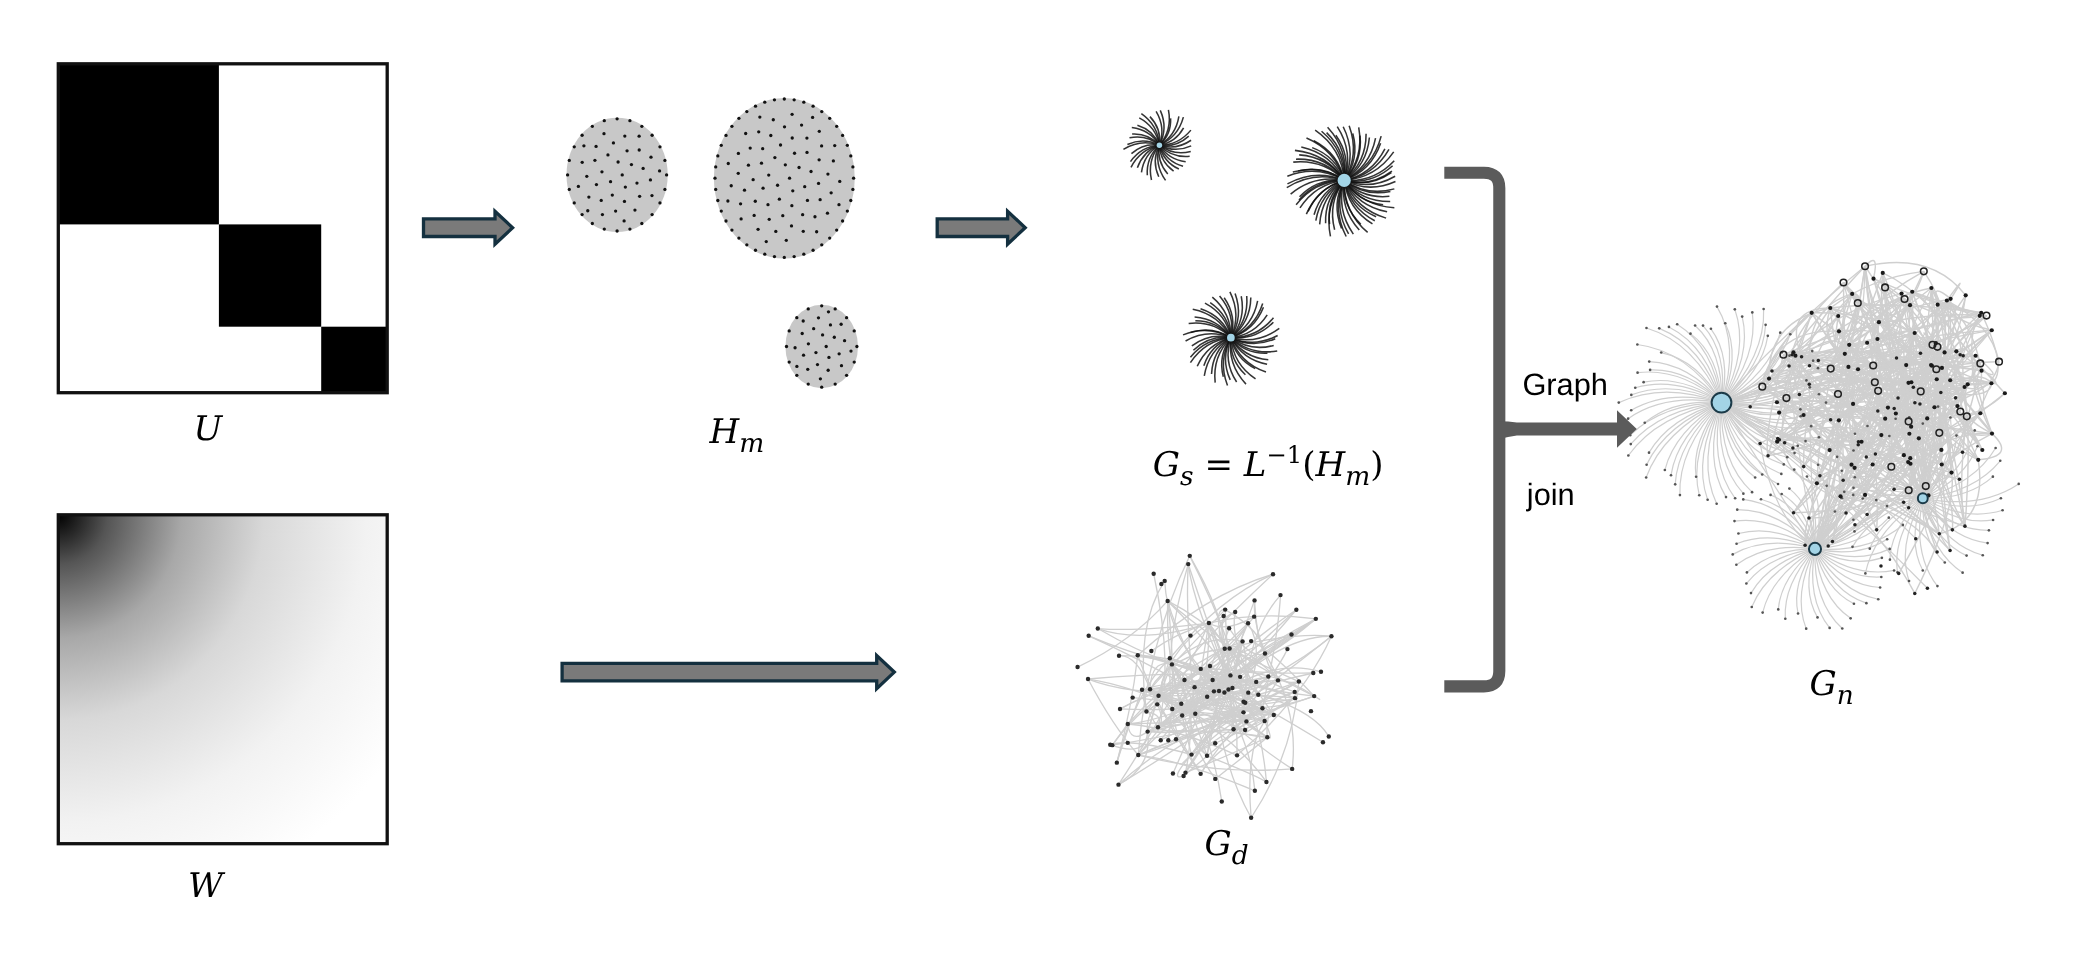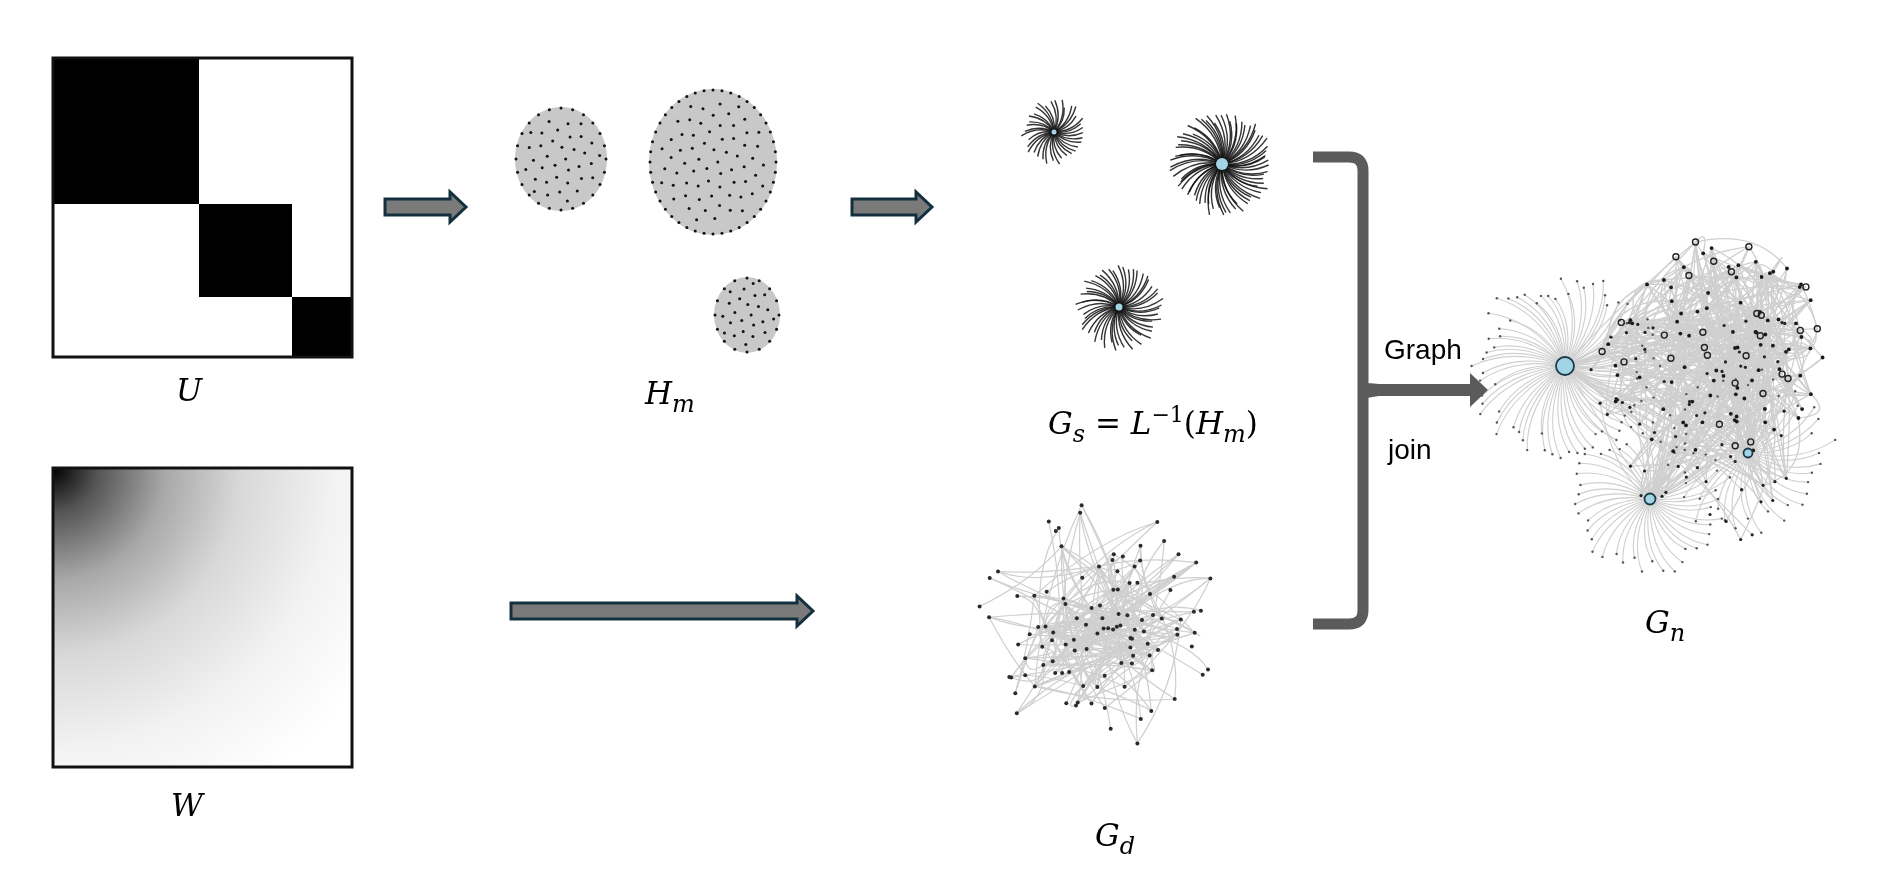--- a/index.html
+++ b/index.html
@@ -1820,21 +1820,21 @@
   </div>
   <div class="lbl lbl-math" style="left:171px; top:790px;">
     <span>W</span>
   </div>
   <div class="lbl lbl-math" style="left:645px; top:378px;font-style:italic;">
     <span>H</span><sub>m</sub>
   </div>
   <div class="lbl lbl-math" style="left:1048px; top:381px;margin-top:27px;">
     <span>G</span><sub>s</sub><span class="up"> = </span><span>L</span><sup>−1</sup><span class="up">(</span><span>H</span><sub>m</sub><span class="up">)</span>
   </div>
-  <div class="lbl lbl-math" style="left:1095px; top:820px;">
+  <div class="lbl lbl-math" style="left:1095px; top:752px;">
     <span>G</span><sub>d</sub>
   </div>
   <div class="lbl lbl-math" style="left:1645px; top:607px;text-align:right;">
     <span>G</span><sub>n</sub>
   </div>
   <div class="lbl lbl-sans" style="left:1384px; top:336px;">
     <span>Graph</span>
   </div>
   <div class="lbl lbl-sans" style="left:1388px; top:436px;">
     <span>join</span>

